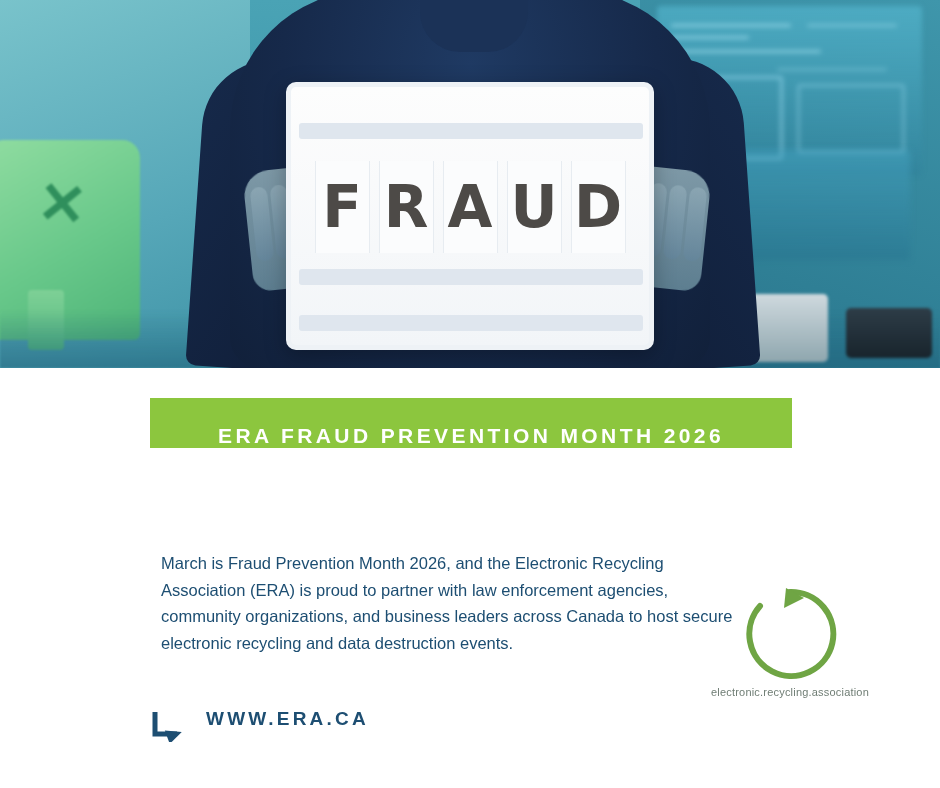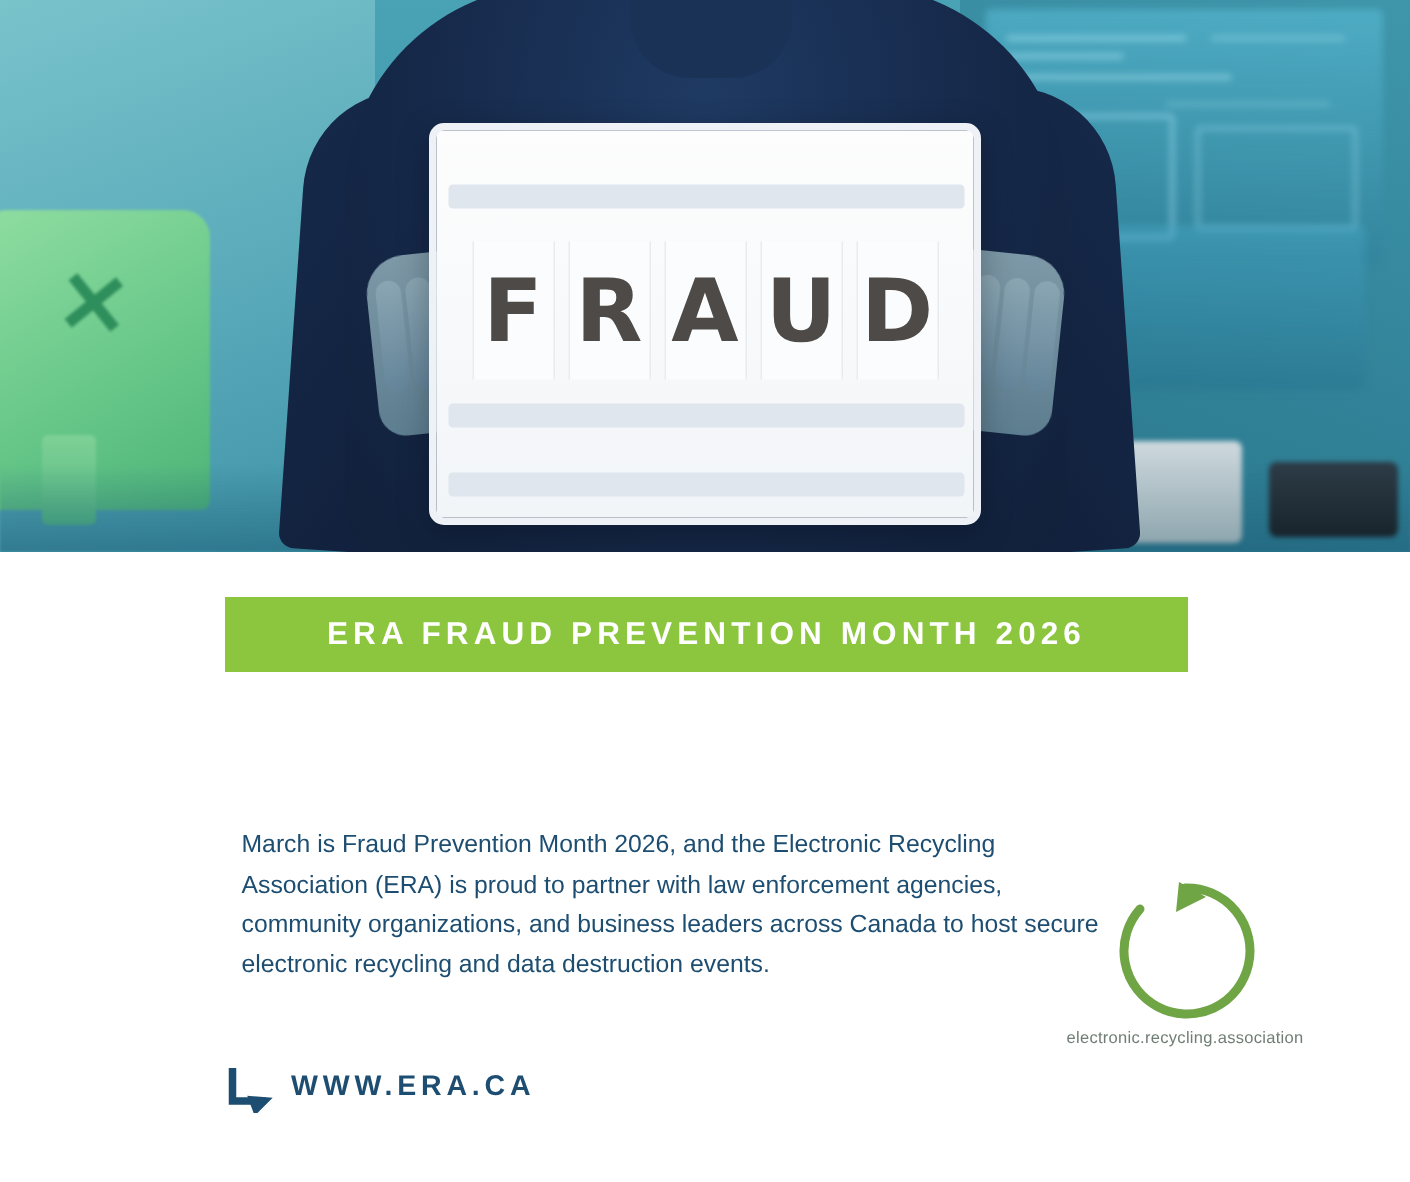--- a/index.html
+++ b/index.html
@@ -163,21 +163,21 @@
 
   
   .content {
     position: absolute; left: 0; top: 368px; width: 940px; height: 420px;
     background: #ffffff;
   }
   .eyebrow {
     position: absolute; left: 150px; top: 30px;
     width: 642px; height: 50px;
     background: #8cc63e;
-    display: flex; align-items: center; justify-content: center;
+    display: flex; align-items: flex-end; justify-content: center;
   }
   .eyebrow span {
     color: #ffffff; font-size: 21px; font-weight: 700; letter-spacing: 3.4px;
   }
   .headline {
     position: absolute; left: 150px; top: 96px; width: 640px;
     color: #1d4e72; font-size: 33px; font-weight: 700; line-height: 1.25;
     letter-spacing: -.2px;
   }
   .body-copy {
@@ -197,21 +197,21 @@
     font-family: "Liberation Serif", serif;
   }
   .logo .tag {
     position: absolute; left: 0; top: 100px; width: 180px; text-align: center;
     color: #6f7d74; font-size: 11px; letter-spacing: .2px;
   }
 
   
   .footer {
     position: absolute; left: 150px; top: 340px;
-    display: flex; align-items: center; gap: 10px;
+    display: flex; align-items: flex-start; gap: 22px;
   }
   .footer .arrow { width: 34px; height: 34px; }
   .footer .url {
     color: #1d4e72; font-size: 19px; font-weight: 700; letter-spacing: 3.2px;
   }
 </style>
 </head>
 <body>
 
 <div class="poster">

